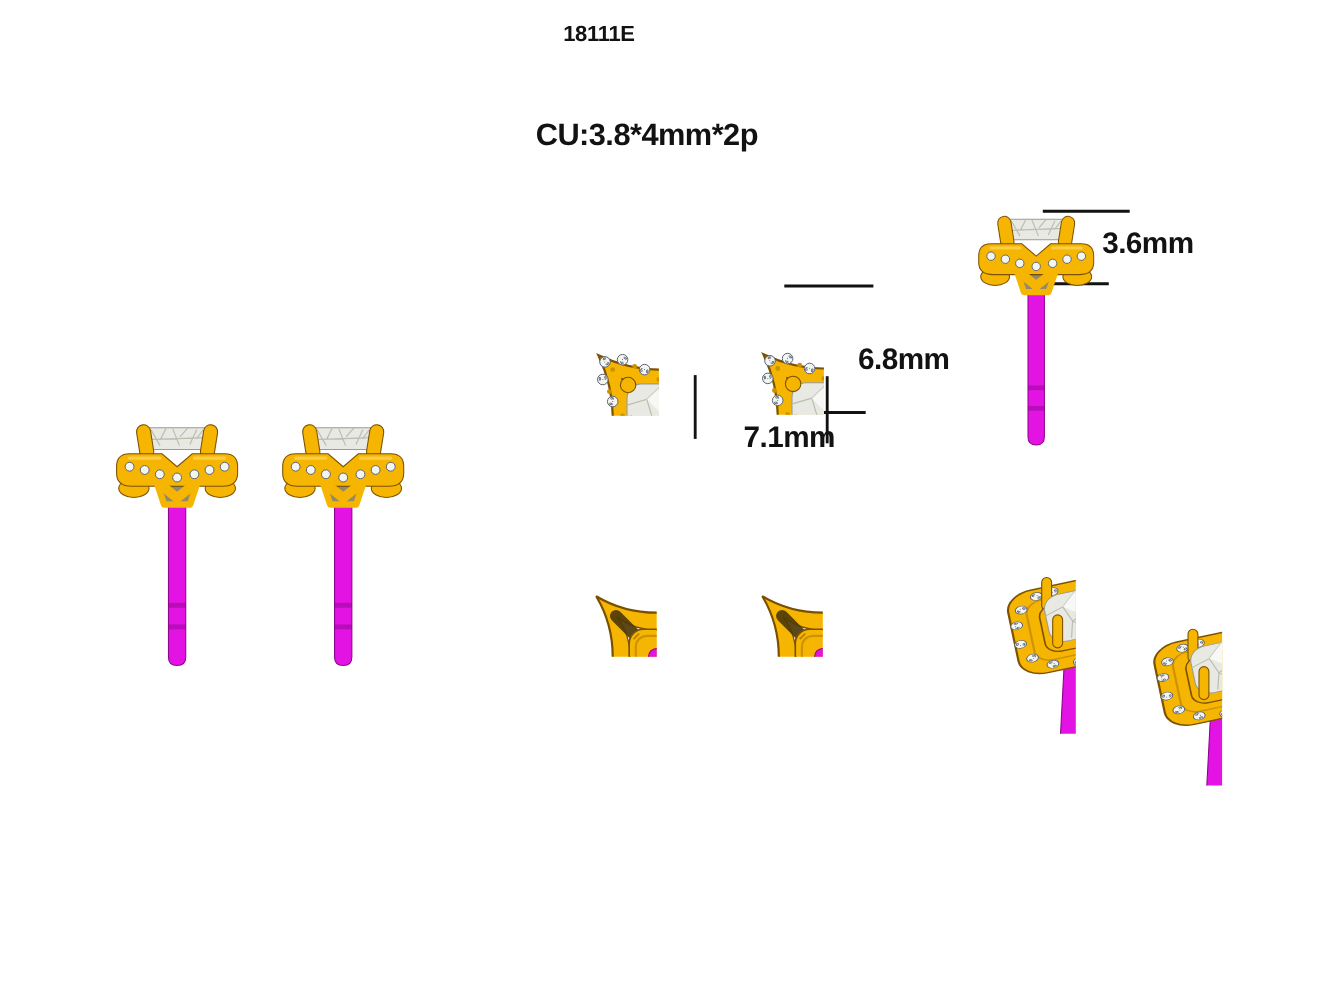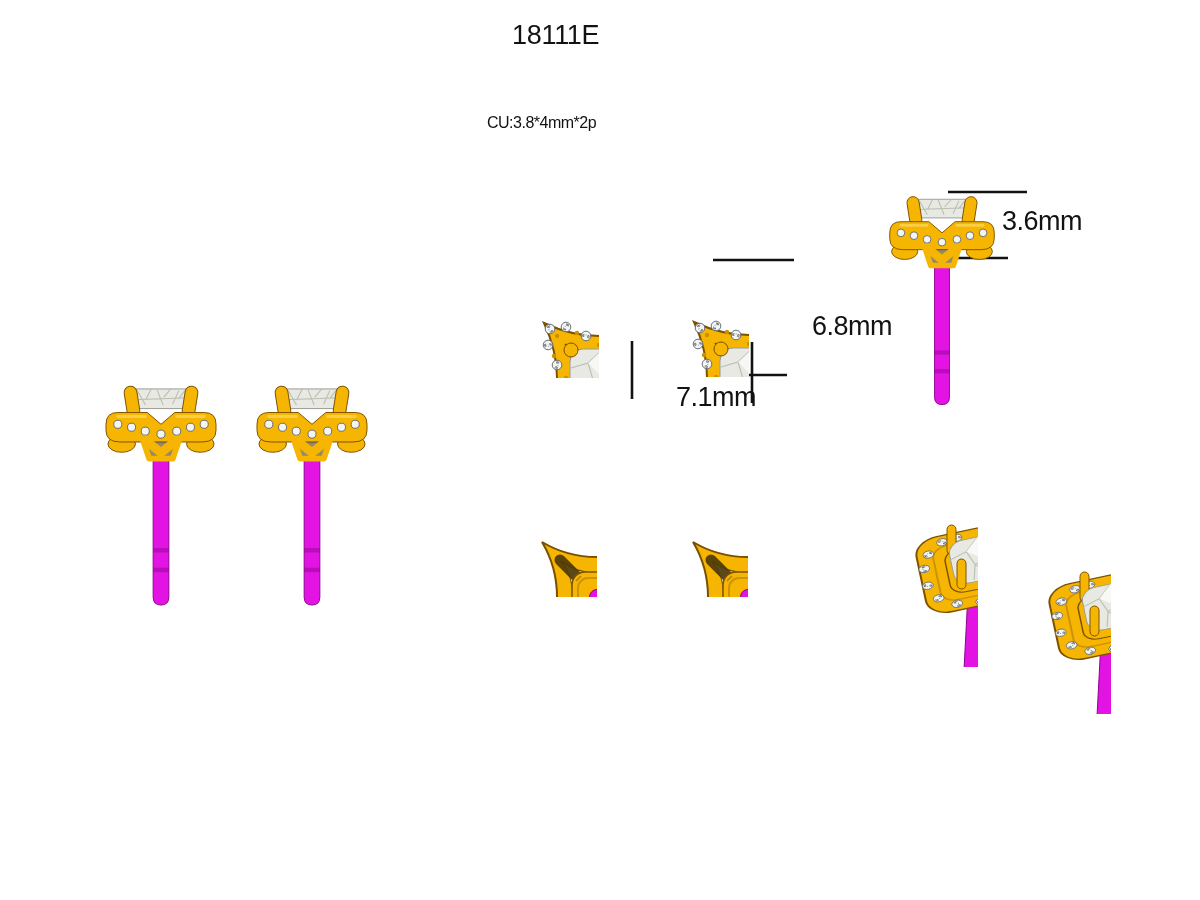--- a/index.html
+++ b/index.html
@@ -9,23 +9,23 @@
     --diamond:#E7E9E2; --diamond_edge:#9B9B93;
   }
   *{box-sizing:border-box;}
   body{margin:0;background:#fff;}
   .canvas{
     position:relative;width:1200px;height:900px;overflow:hidden;
     background:var(--background);color:var(--text);
     font-family:"Liberation Sans",sans-serif;
   }
   .abs{position:absolute;}
-  .title{font-weight:400;font-size:27px;letter-spacing:-0.3px;}
-  .specs{font-weight:400;font-size:16px;line-height:28px;letter-spacing:-0.5px;white-space:nowrap;}
-  .dim-label{font-weight:400;font-size:27px;letter-spacing:-0.5px;line-height:1;white-space:nowrap;}
+  .title{font-weight:700;font-size:20px;letter-spacing:-0.3px;}
+  .specs{font-weight:700;font-size:28px;line-height:28px;letter-spacing:-0.5px;white-space:nowrap;}
+  .dim-label{font-weight:700;font-size:27px;letter-spacing:-0.5px;line-height:1;white-space:nowrap;}
   .gold{fill:var(--gold);stroke:var(--gold_shadow);stroke-width:1;}
   .gold2{fill:var(--gold);stroke:var(--gold_shadow);stroke-width:2;}
   .gold-stroke{fill:none;stroke:var(--gold);stroke-linecap:round;stroke-linejoin:round;}
   .stone{fill:var(--diamond);stroke:var(--diamond_edge);stroke-width:1;}
   .facet{fill:none;stroke:#B9BEAF;stroke-width:1.1;stroke-linecap:round;}
   .post{fill:var(--magenta);stroke:var(--magenta_dark);stroke-width:1;}
   .groove{fill:var(--magenta_dark);opacity:.5;}
   .dim-line{stroke:var(--text);stroke-width:2.6;}
   .inner-line{fill:none;stroke:#B8800A;stroke-width:2;opacity:.65;}
   .gap{fill:#FFFFFF;stroke:#7A4F00;stroke-width:1.2;}
@@ -243,21 +243,21 @@
     </defs>
   </svg>
 
   <div class="abs title" style="left:512px;top:20px;">18111E</div>
 
   <div class="abs specs" style="left:487px;top:109px;">
     <div>CU:3.8*4mm*2p</div>
   </div>
 
   <div class="abs dim-label" style="left:1002px;top:208px;">3.6mm</div>
-  <div class="abs dim-label" style="left:780px;top:313px;margin-left:32px;">6.8mm</div>
+  <div class="abs dim-label" style="left:780px;top:313px;">6.8mm</div>
   <div class="abs dim-label" style="left:676px;top:384px;">7.1mm</div>
 
   <svg class="abs" style="left:0;top:0;pointer-events:none" width="1200" height="900">
     <line class="dim-line" x1="948" y1="192" x2="1027" y2="192"></line>
     <line class="dim-line" x1="957" y1="258" x2="1008" y2="258"></line>
     <line class="dim-line" x1="713" y1="260" x2="794" y2="260"></line>
     <line class="dim-line" x1="716" y1="375" x2="787" y2="375"></line>
     <line class="dim-line" x1="632" y1="341" x2="632" y2="399"></line>
     <line class="dim-line" x1="752" y1="342" x2="752" y2="403"></line>
   </svg>

